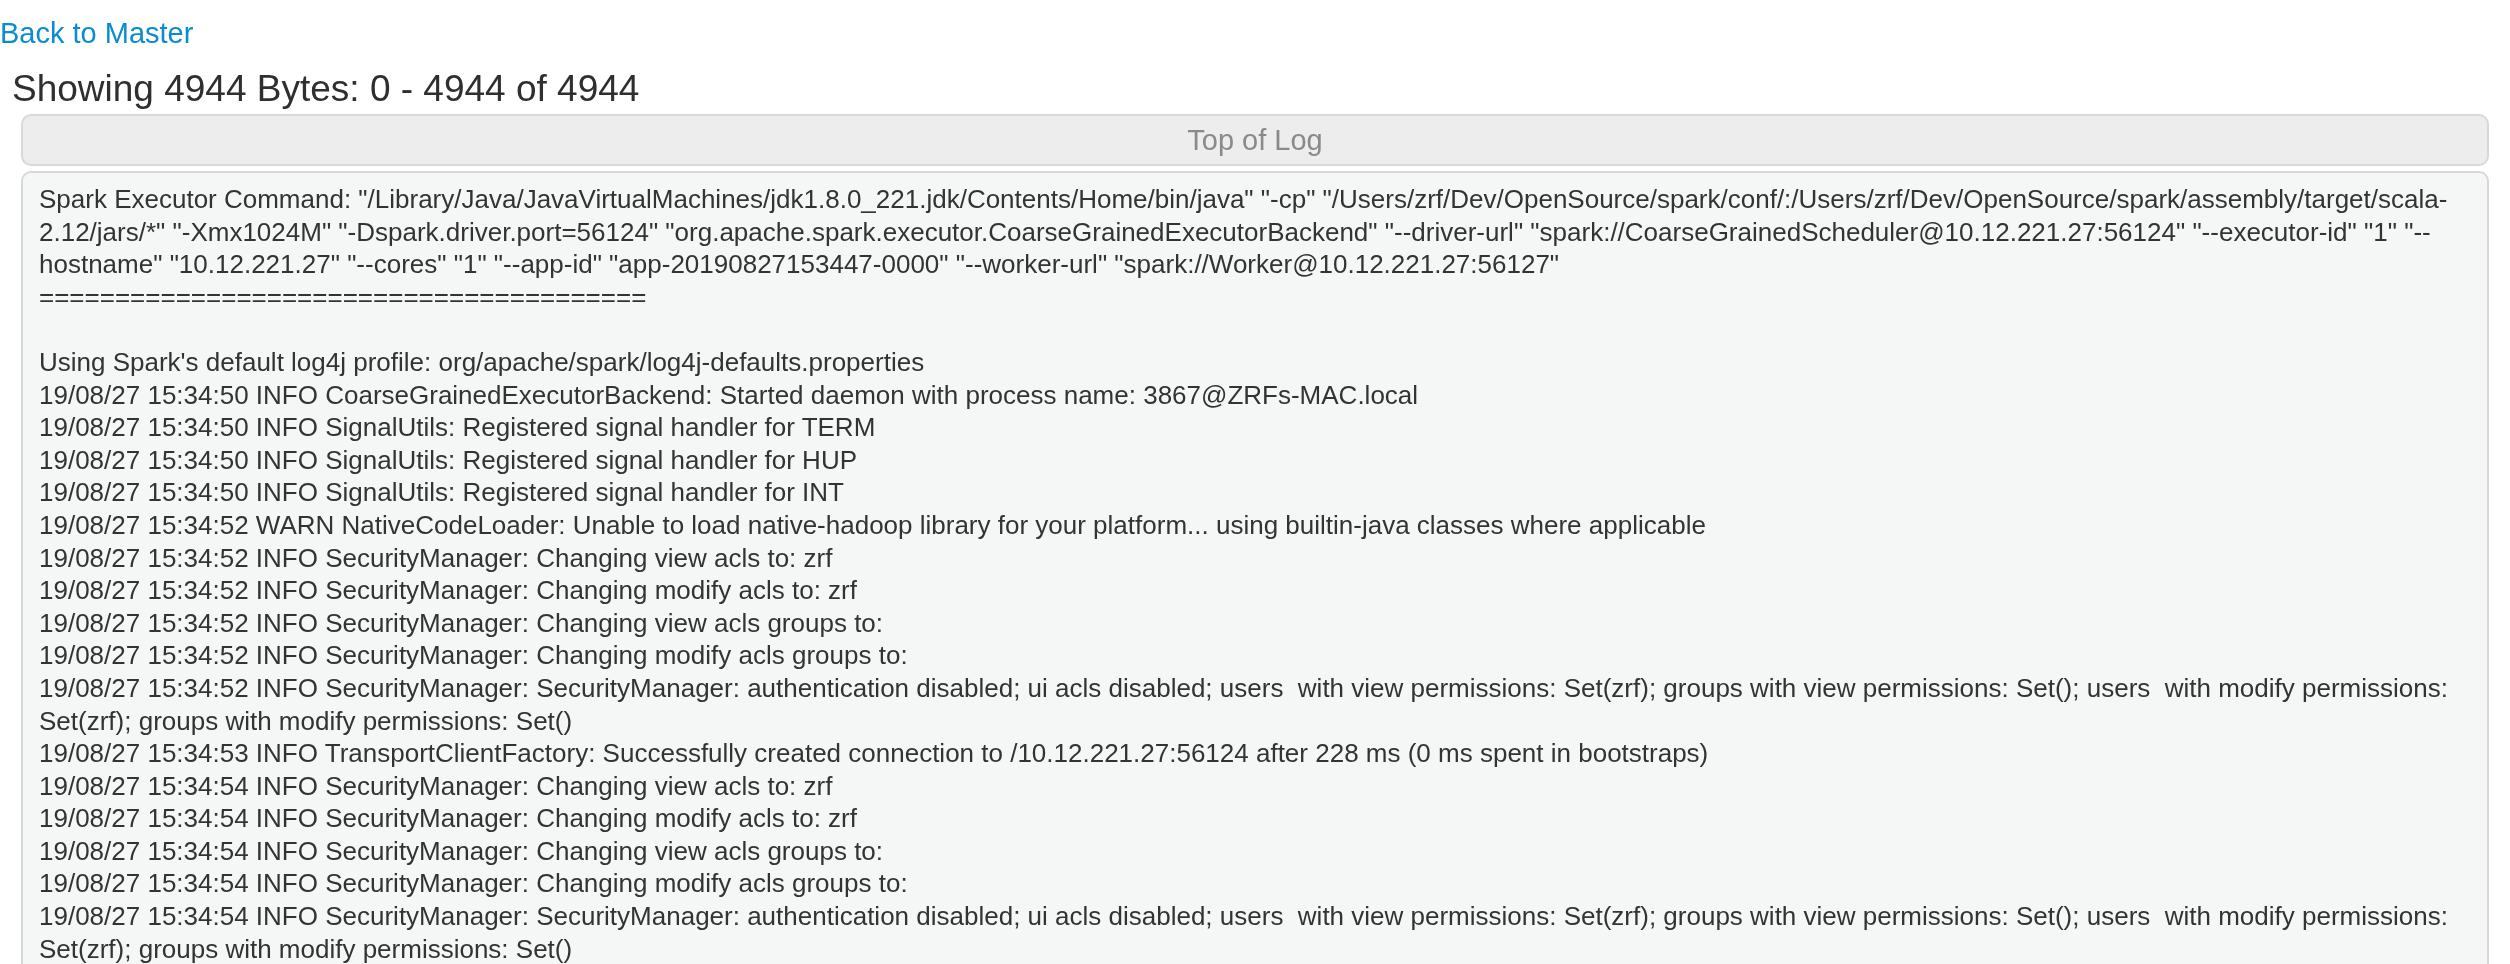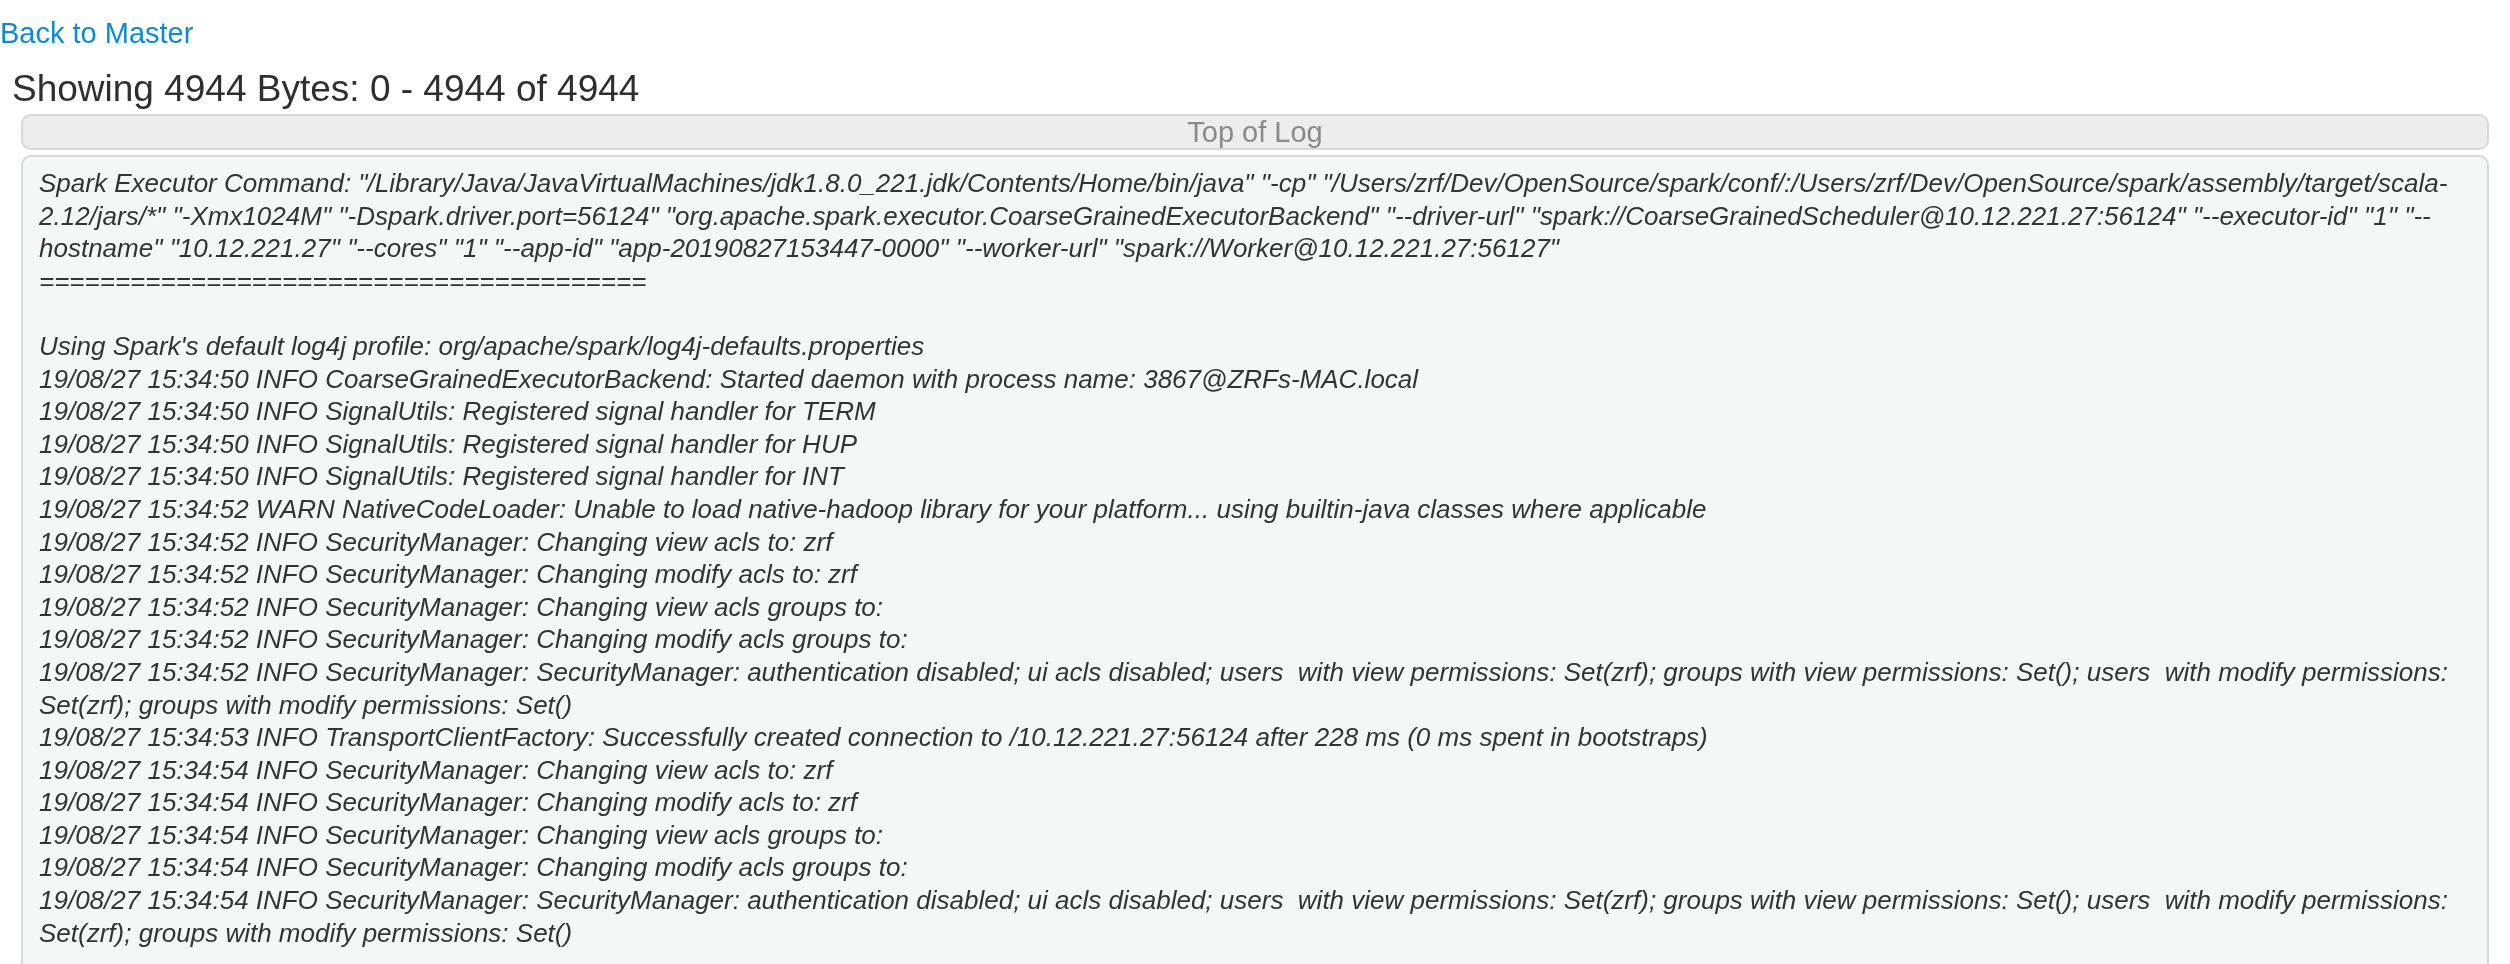--- a/index.html
+++ b/index.html
@@ -39,21 +39,21 @@
     font-size: 37px;
     line-height: 34px;
     color: var(--c-heading_text);
   }
   .log-wrap {
     margin: 8px 21px 0 21px;
   }
   .top-btn {
     display: block;
     width: 100%;
-    height: 36px;
+    height: 52px;
     background: var(--c-button_bg);
     border: 2px solid var(--c-border);
     border-radius: 10px;
     color: var(--c-button_text);
     font-family: "Liberation Sans", sans-serif;
     font-size: 29px;
     text-align: center;
     padding: 0;
   }
   .log-panel {
@@ -65,21 +65,20 @@
     border-radius: 10px;
     padding: 10px 16px;
     overflow: hidden;
   }
   .log-text {
     font-size: 26px;
     line-height: 32.6px;
     color: var(--c-log_text);
     white-space: pre-wrap;
     word-break: break-word;
-    font-style: italic;
   }
 </style>
 </head>
 <body>
 
 
 
 <a href="#" class="back-link">Back to Master</a>
 
 <div class="byte-range">Showing 4944 Bytes: 0 - 4944 of 4944</div>

